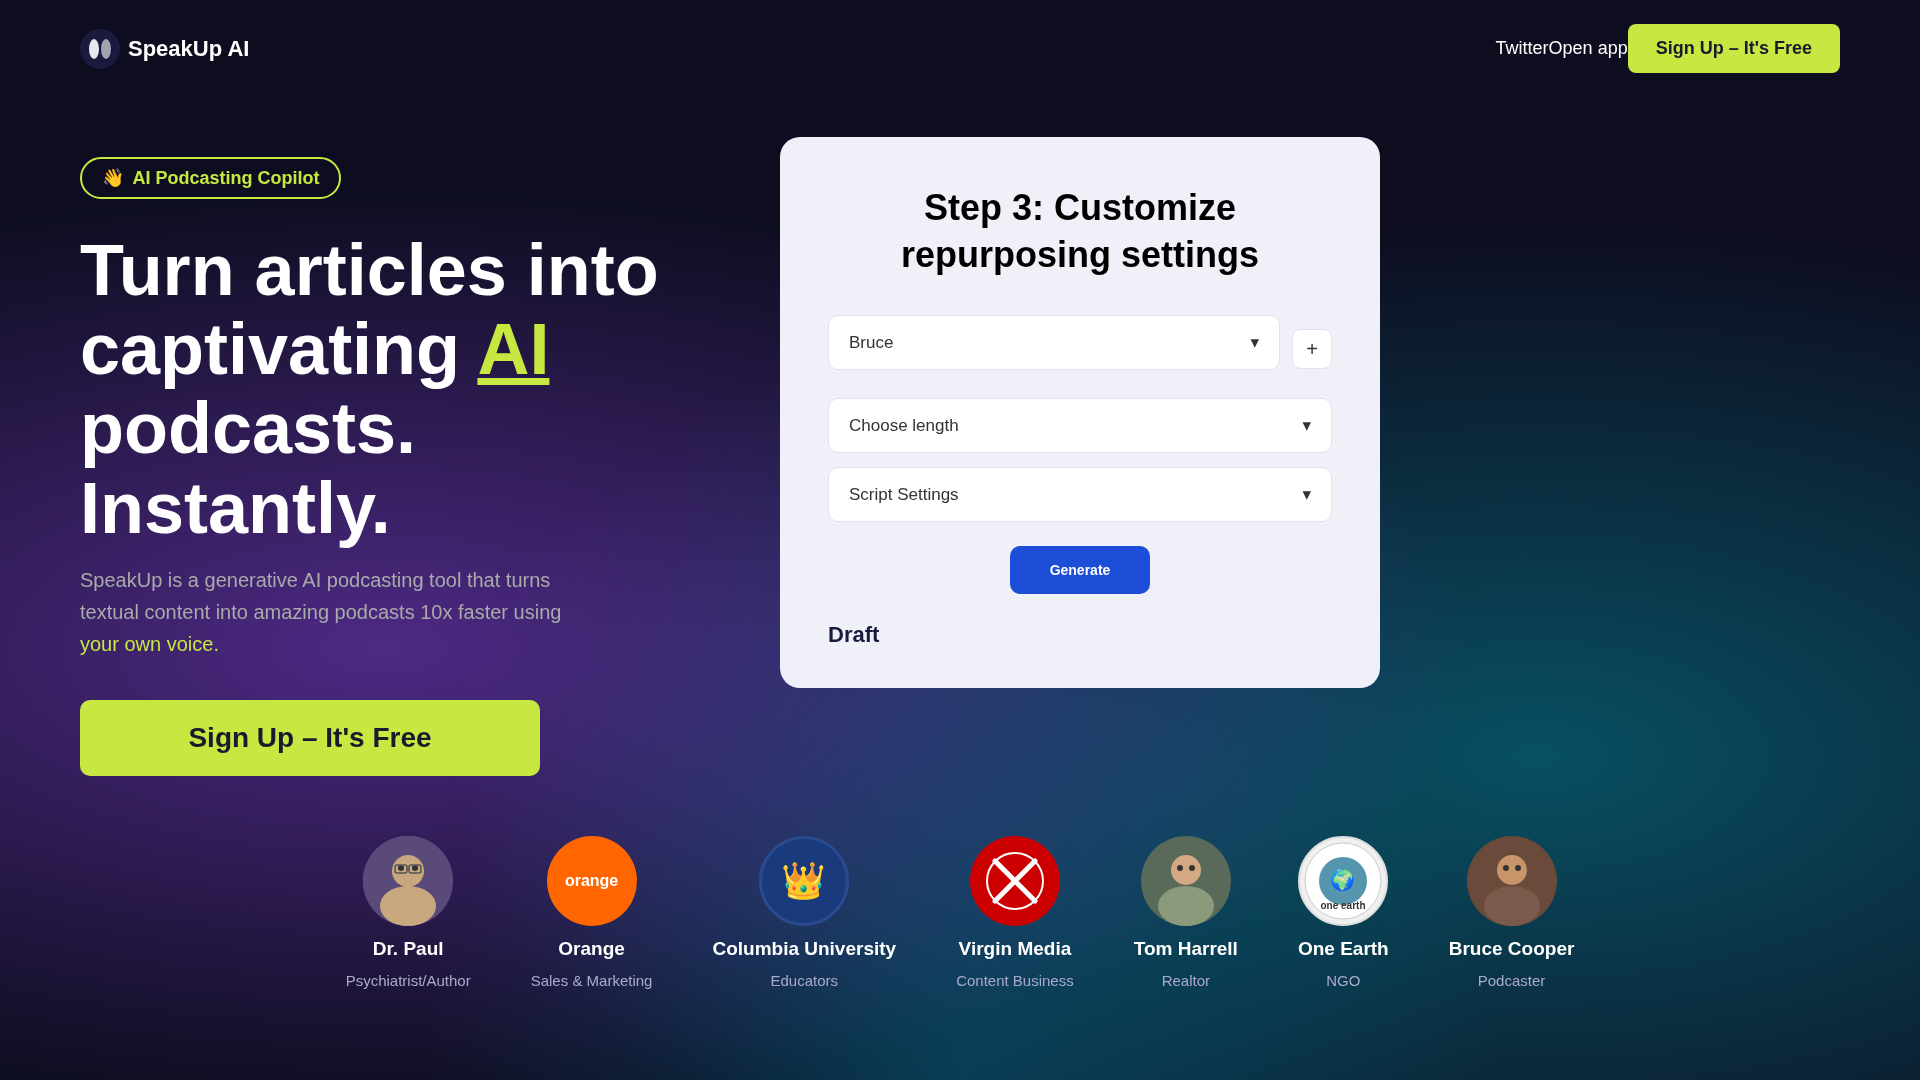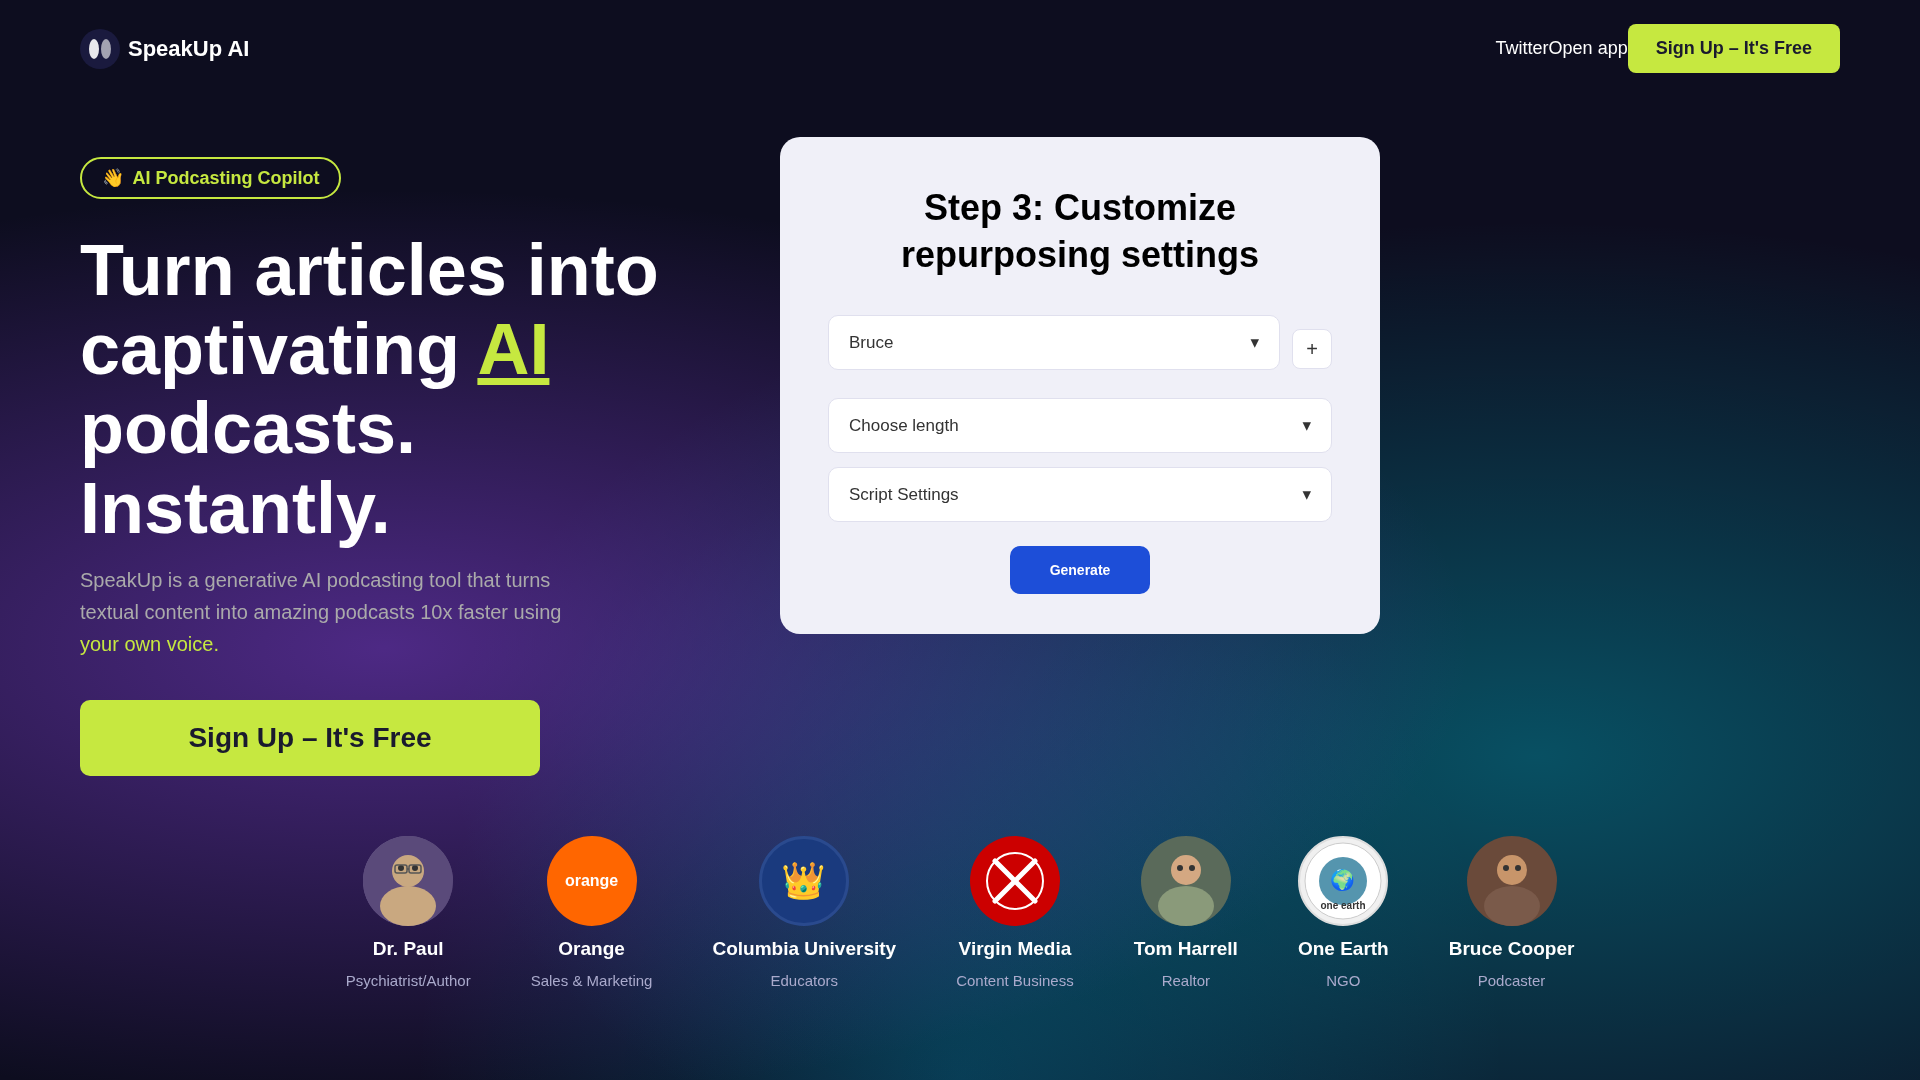--- a/index.html
+++ b/index.html
@@ -358,20 +358,21 @@
           <span class="dropdown-chevron">▾</span>
         </div>
 
         <div class="card-dropdown">
           <span>Script Settings</span>
           <span class="dropdown-chevron">▾</span>
         </div>
 
         <button class="generate-btn">Generate</button>
 
+        <div class="draft-label">Draft</div>
       </div>
     </div>
   </div>
 
   <div class="social-proof">
 
     <div class="proof-item">
       <div class="person-circle" style="background: linear-gradient(135deg, #7a6a9a, #4a3a6a); font-size: 40px;">
         <svg width="90" height="90" viewBox="0 0 90 90">
           <circle cx="45" cy="45" r="45" fill="#5a4a7a"></circle>

